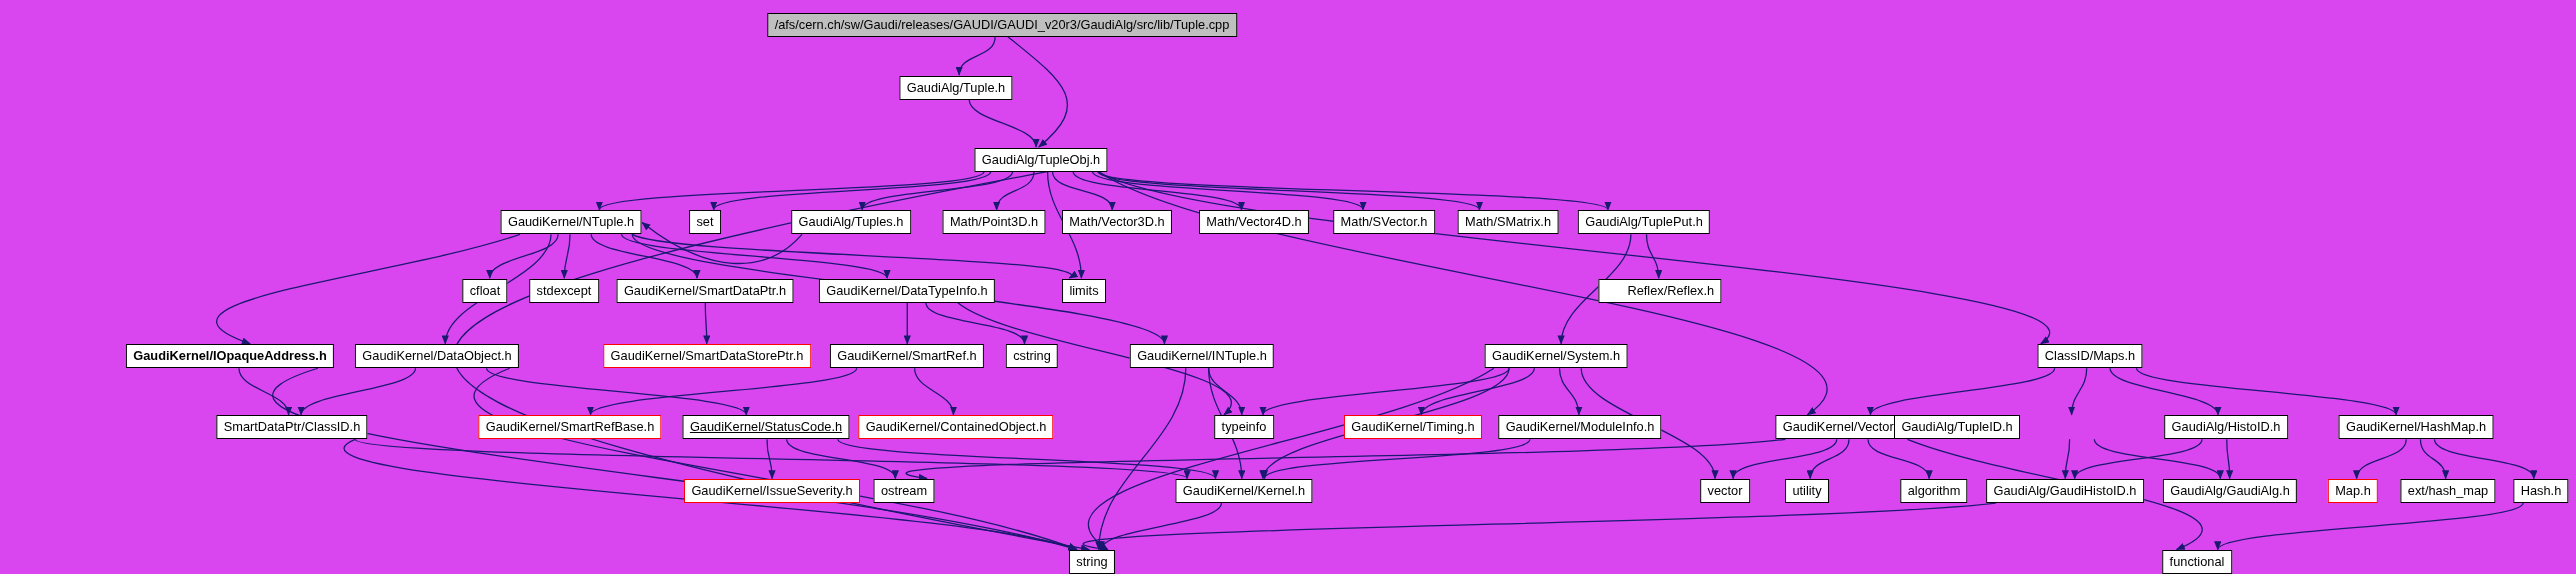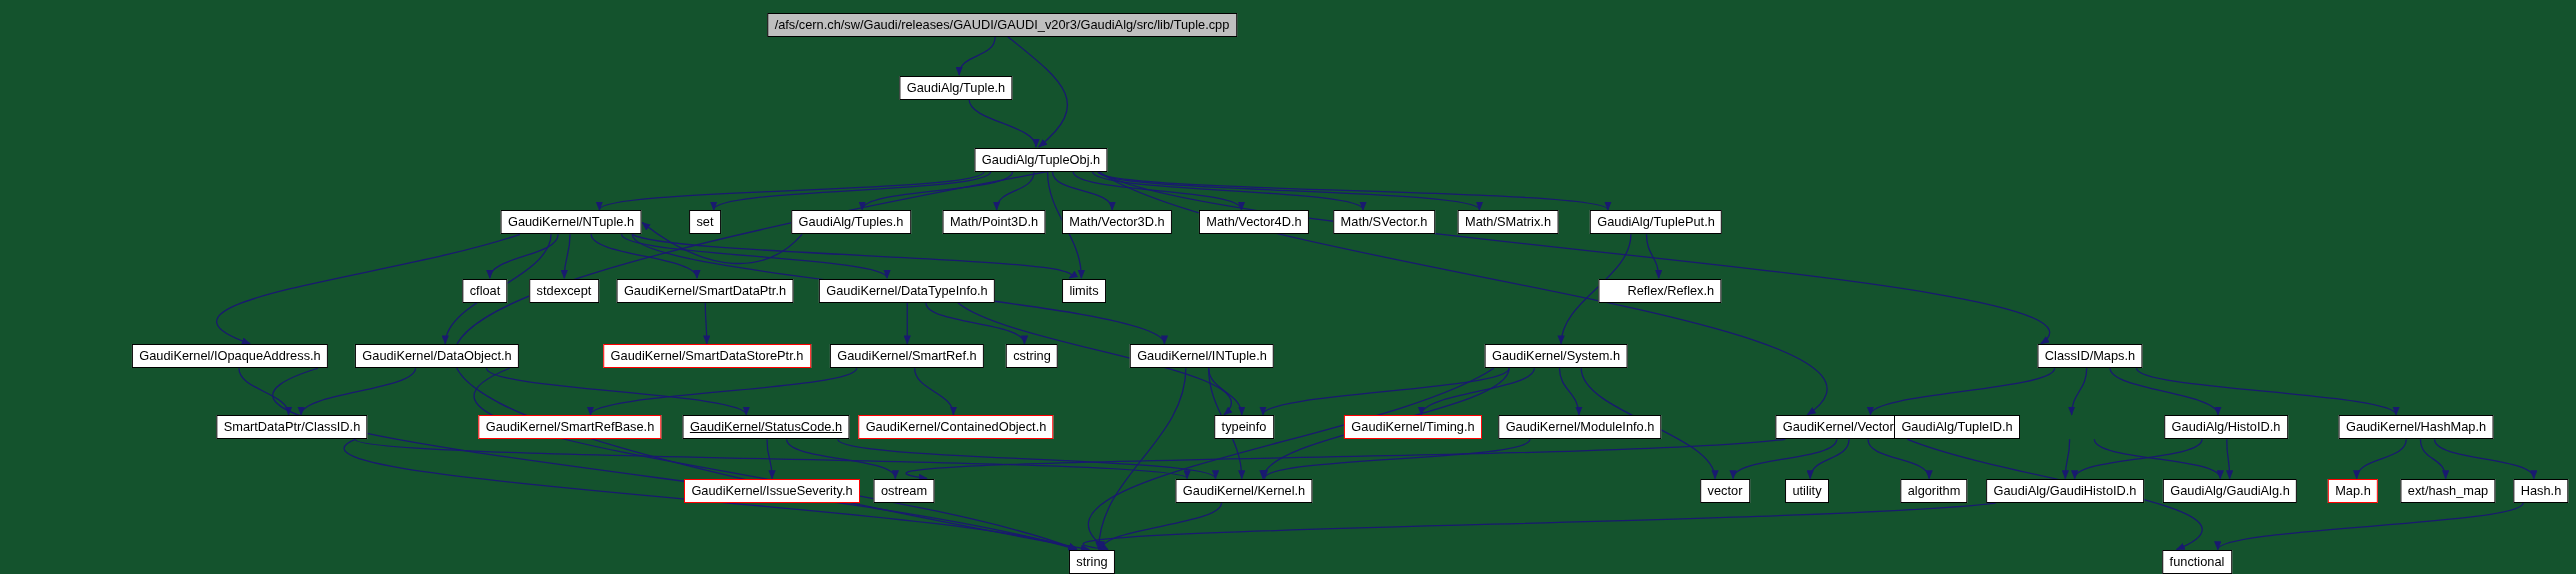--- a/index.html
+++ b/index.html
@@ -1,20 +1,20 @@
 <!DOCTYPE html>
 <html style="font-size:14.6px"><head>
 <meta charset="utf-8">
 <style>
   html, body { margin: 0; padding: 0; background: #ffffff; }
   .canvas {
     position: relative;
     width: 2576px;
     height: 574px;
-    background: #14532d;
+    background: #d946ef;
     font-family: "Liberation Sans", sans-serif;
     overflow: hidden;
   }
   svg.edge-layer {
     position: absolute;
     left: 0; top: 0;
     width: 2576px; height: 578px;
   }
   .node {
     position: absolute;
@@ -124,28 +124,28 @@
       <div class="node" style="left: 956px; top: 76px;">GaudiAlg/Tuple.h</div>
       <div class="node" style="left: 1041px; top: 148px;">GaudiAlg/TupleObj.h</div>
       <div class="node" style="left: 571px; top: 210px;">GaudiKernel/NTuple.h</div>
       <div class="node" style="left: 705px; top: 210px;">set</div>
       <div class="node" style="left: 851px; top: 210px;">GaudiAlg/Tuples.h</div>
       <div class="node" style="left: 994px; top: 210px;">Math/Point3D.h</div>
       <div class="node" style="left: 1117px; top: 210px;">Math/Vector3D.h</div>
       <div class="node" style="left: 1254px; top: 210px;">Math/Vector4D.h</div>
       <div class="node" style="left: 1384px; top: 210px;">Math/SVector.h</div>
       <div class="node" style="left: 1508px; top: 210px;">Math/SMatrix.h</div>
-      <div class="node" style="left: 1644px; top: 210px; margin-left: 12px;">GaudiAlg/TuplePut.h</div>
+      <div class="node" style="left: 1644px; top: 210px;">GaudiAlg/TuplePut.h</div>
       <div class="node" style="left: 485px; top: 279px;">cfloat</div>
       <div class="node" style="left: 564px; top: 279px;">stdexcept</div>
       <div class="node" style="left: 705px; top: 279px;">GaudiKernel/SmartDataPtr.h</div>
       <div class="node" style="left: 907px; top: 279px;">GaudiKernel/DataTypeInfo.h</div>
       <div class="node" style="left: 1084px; top: 279px;">limits</div>
       <div class="node" style="left: 1660px; top: 279px; padding-left: 28px;">Reflex/Reflex.h</div>
-      <div class="node" style="left: 230px; top: 344px;">GaudiKernel/IOpaqueAddress.h</div>
+      <div class="node" style="left: 230px; top: 344px; font-weight: bold;">GaudiKernel/IOpaqueAddress.h</div>
       <div class="node" style="left: 437px; top: 344px;">GaudiKernel/DataObject.h</div>
       <div class="node red" style="left: 707px; top: 344px;">GaudiKernel/SmartDataStorePtr.h</div>
       <div class="node" style="left: 907px; top: 344px;">GaudiKernel/SmartRef.h</div>
       <div class="node" style="left: 1032px; top: 344px;">cstring</div>
       <div class="node" style="left: 1202px; top: 344px;">GaudiKernel/INTuple.h</div>
       <div class="node" style="left: 1556px; top: 344px;">GaudiKernel/System.h</div>
       <div class="node" style="left: 2090px; top: 344px;">ClassID/Maps.h</div>
       <div class="node" style="left: 292px; top: 415px;">SmartDataPtr/ClassID.h</div>
       <div class="node red" style="left: 570px; top: 415px;">GaudiKernel/SmartRefBase.h</div>
       <div class="node" style="left: 766px; top: 415px; text-decoration: underline;">GaudiKernel/StatusCode.h</div>

